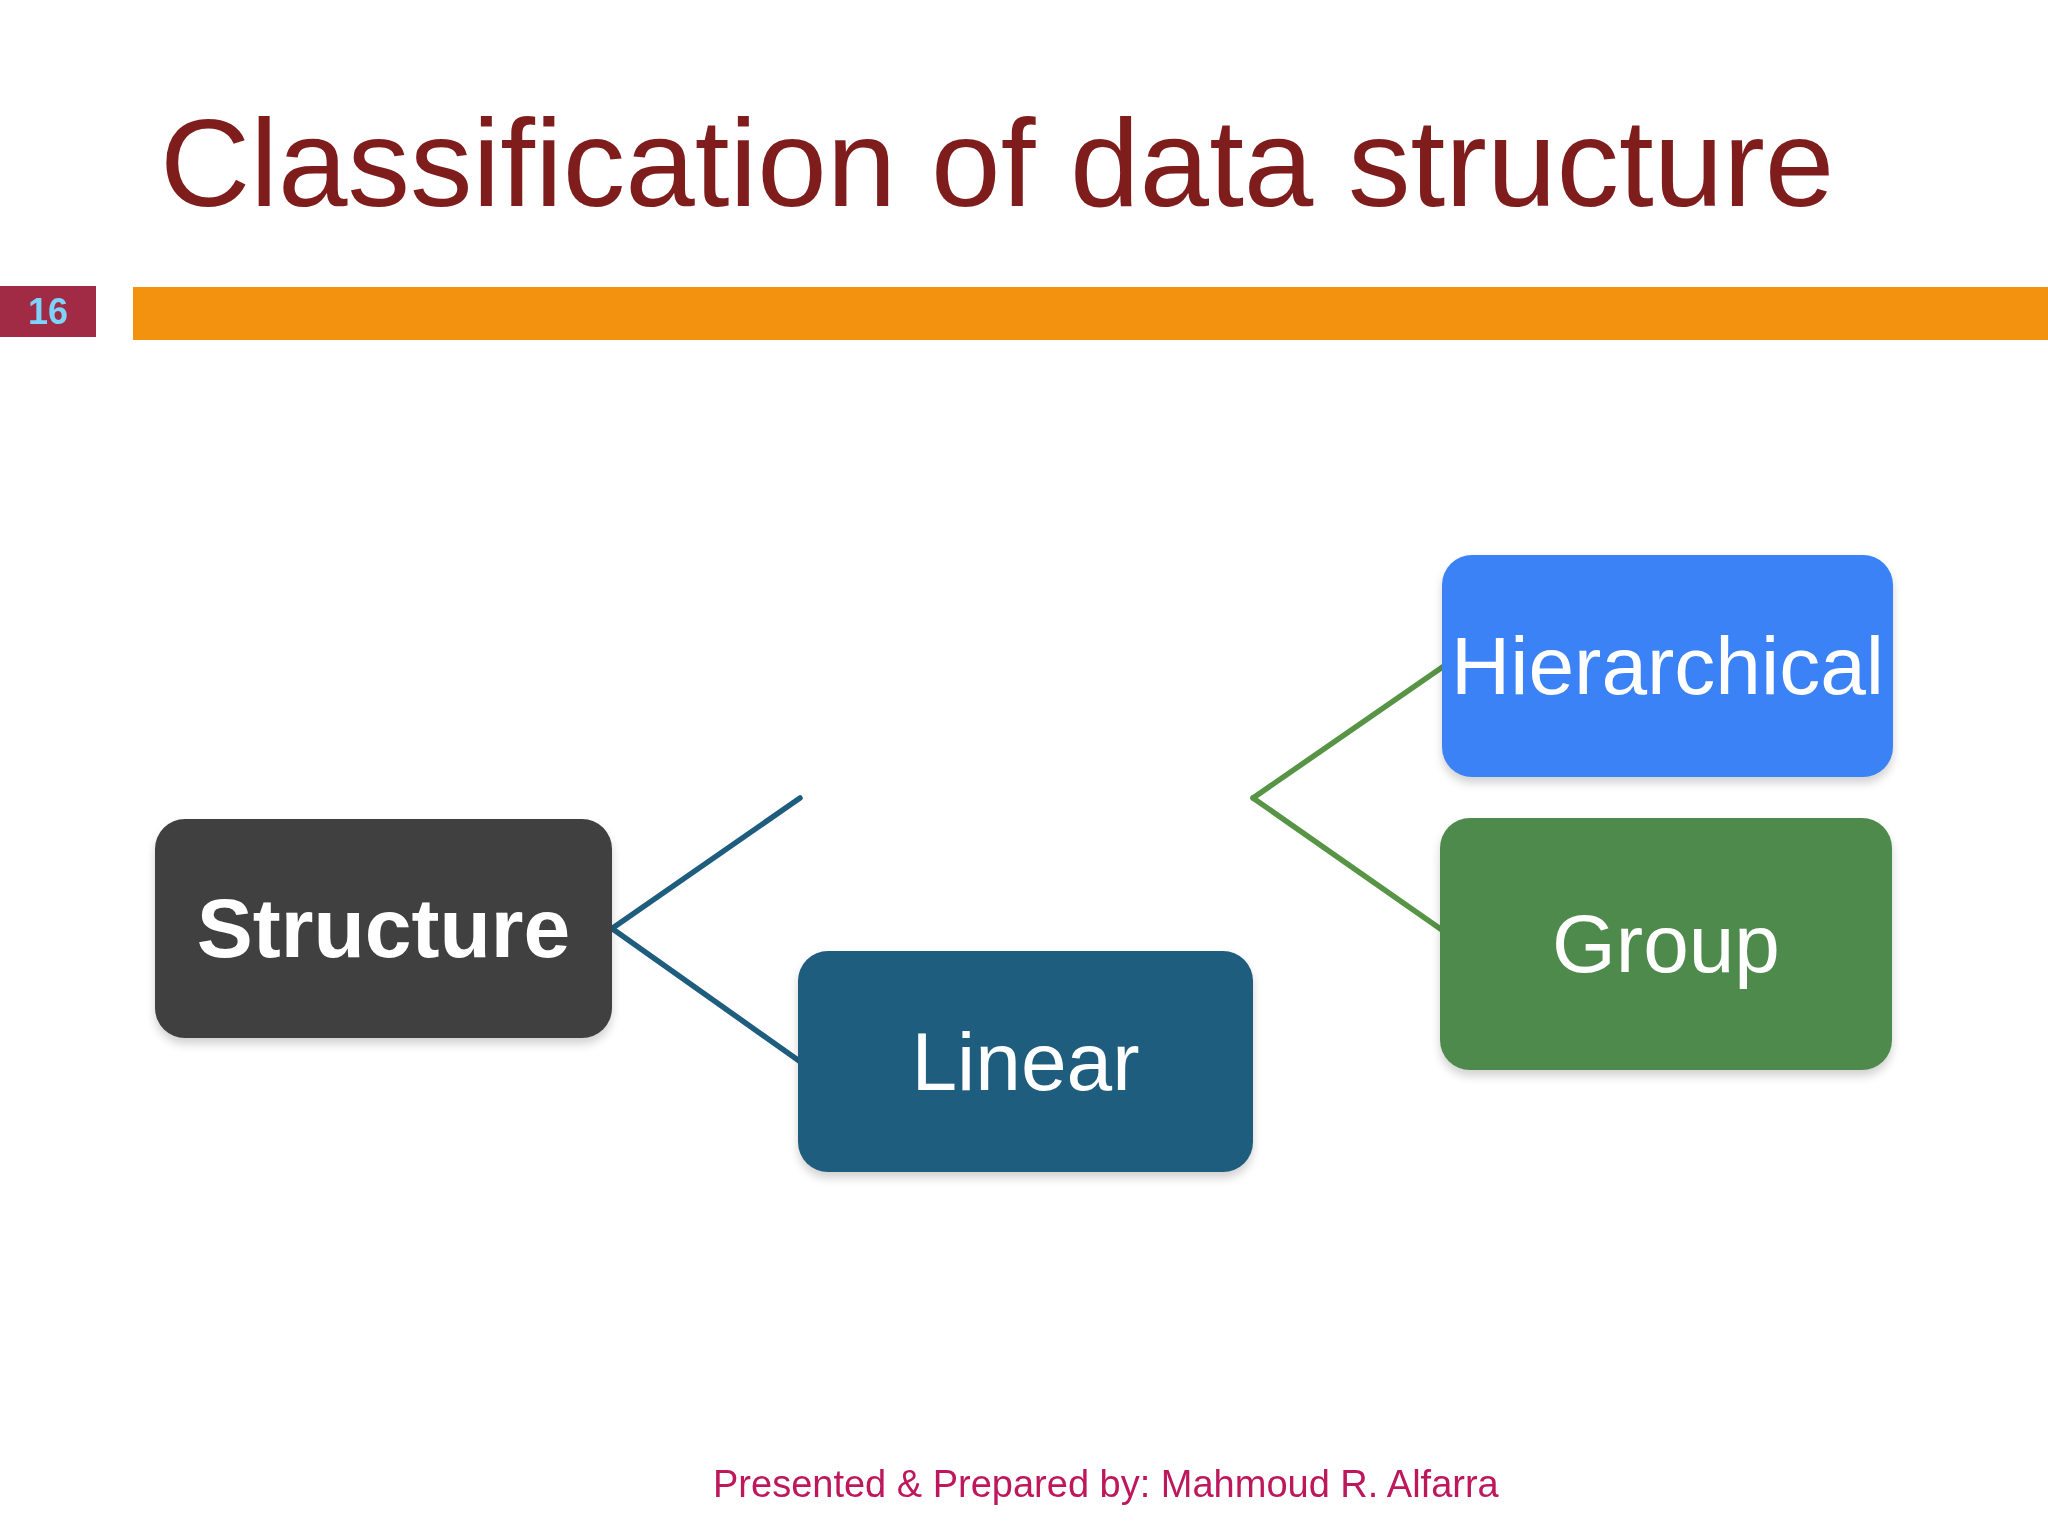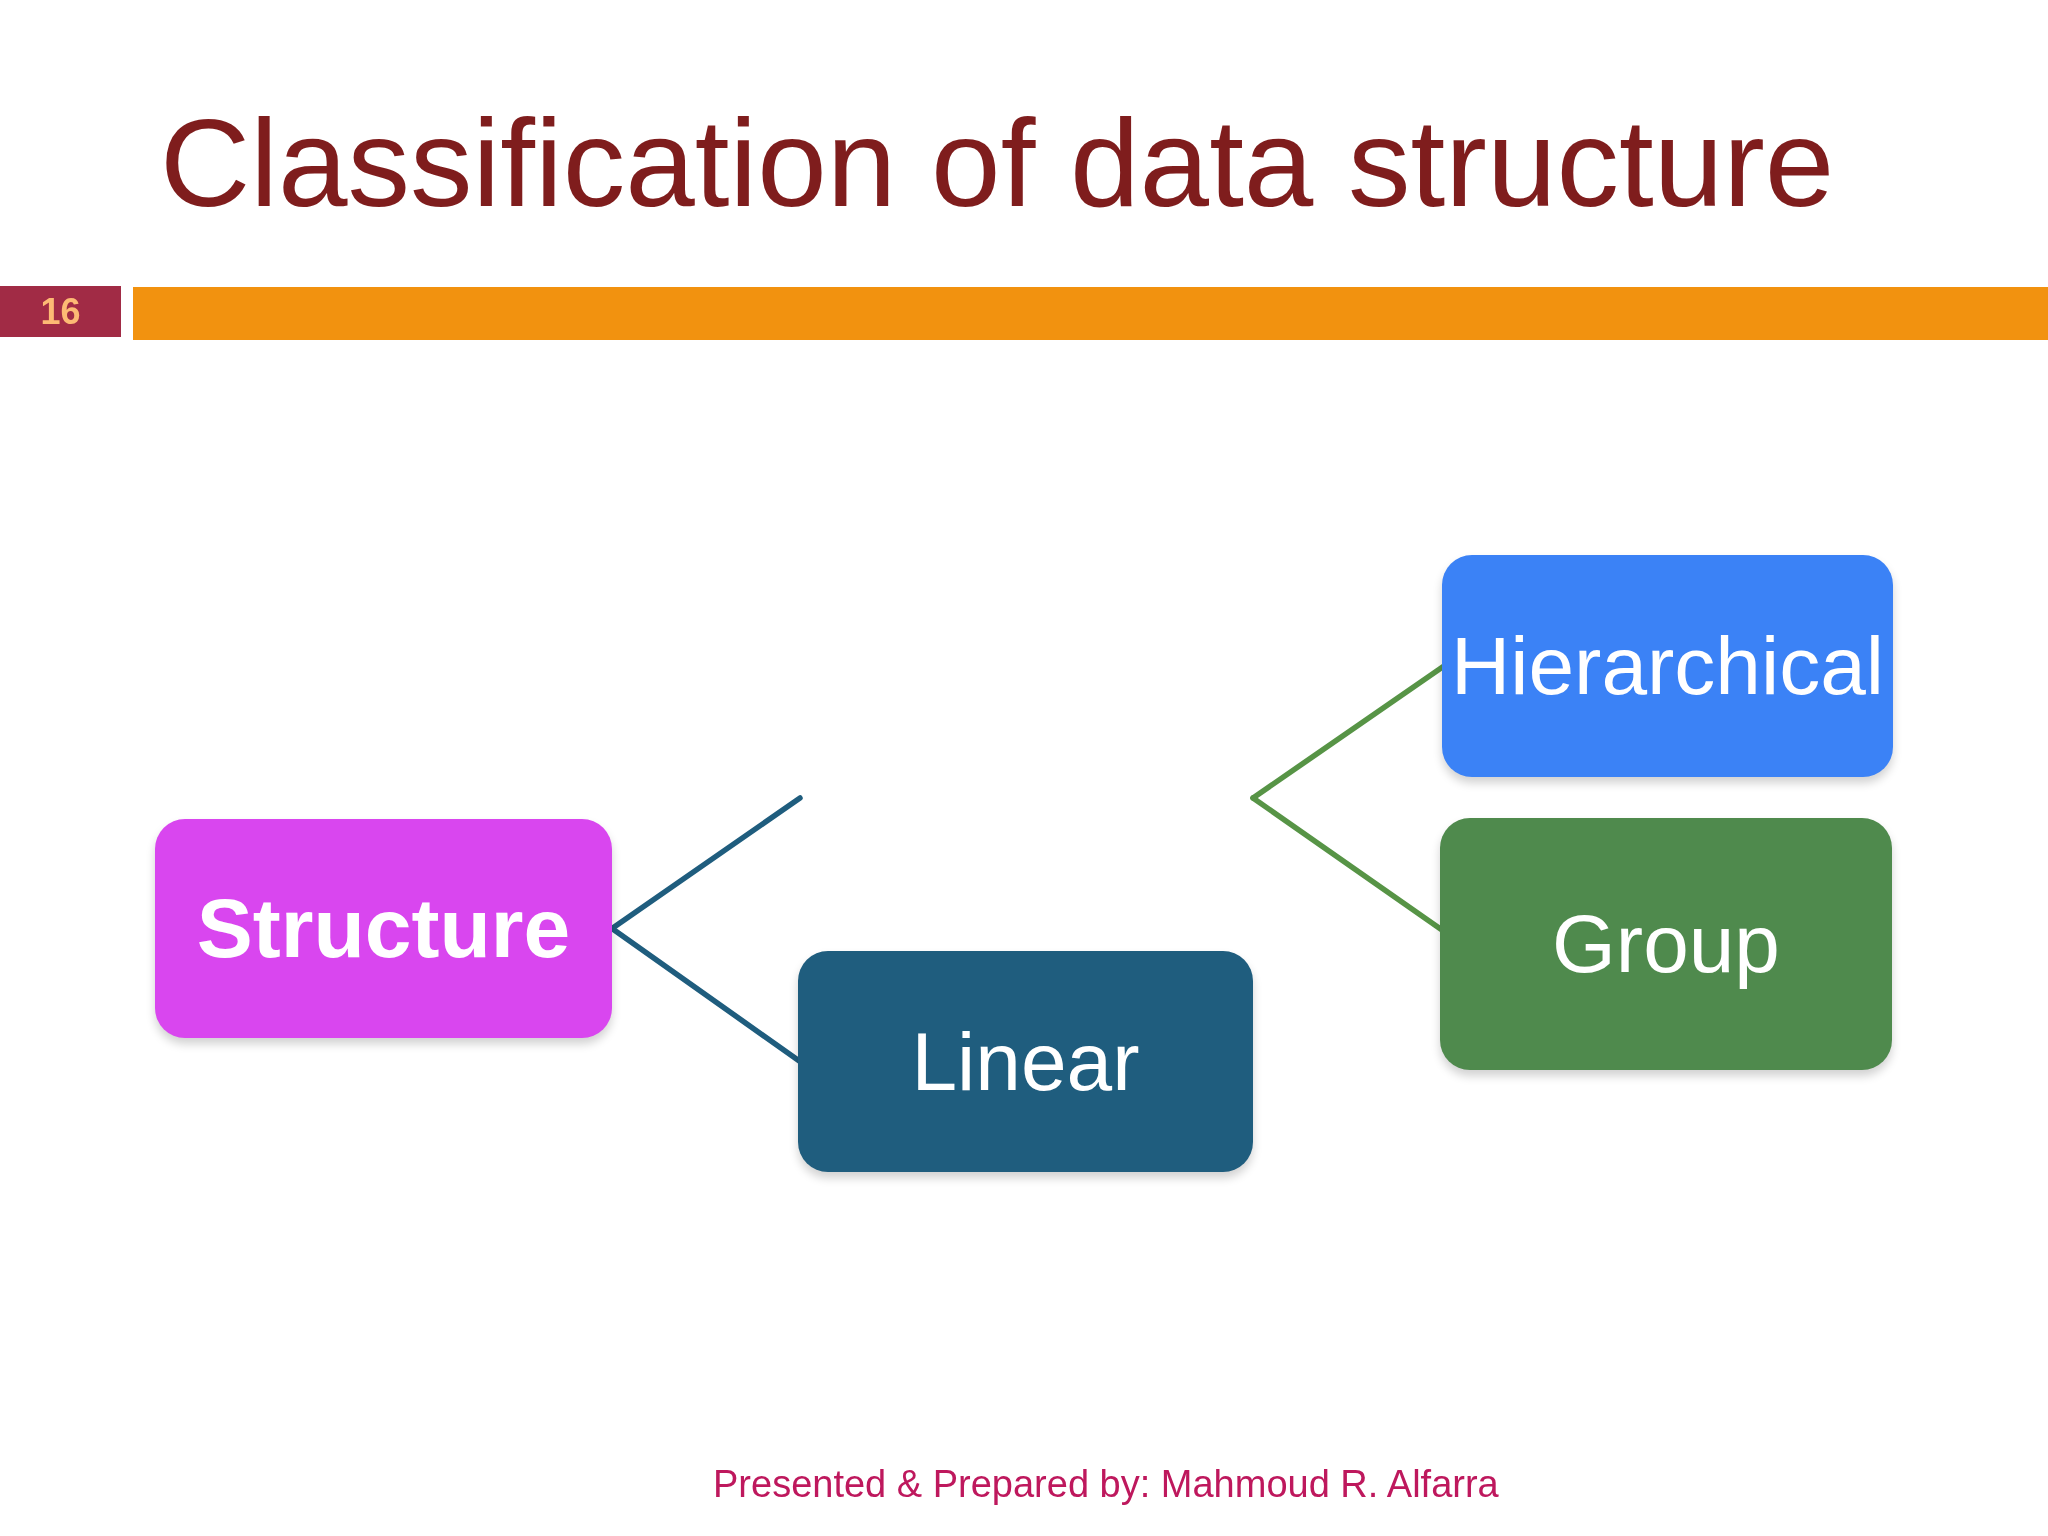--- a/index.html
+++ b/index.html
@@ -21,24 +21,24 @@
     font-weight: 400;
     color: #7f1d1d;
     letter-spacing: 0px;
     white-space: nowrap;
   }
 
   .page-badge {
     position: absolute;
     left: 0;
     top: 286px;
-    width: 121px;
+    width: 96px;
     height: 51px;
     background: #a12b45;
-    color: #fdba74;
+    color: #7dd3fc;
     font-size: 36px;
     font-weight: 700;
     display: flex;
     align-items: center;
     justify-content: center;
   }
 
   .header-bar {
     position: absolute;
     left: 133px;
@@ -65,21 +65,21 @@
     display: flex;
     align-items: center;
     justify-content: center;
     font-size: 82px;
     font-weight: 400;
     box-shadow: 0 6px 10px rgba(0,0,0,0.18);
     white-space: nowrap;
   }
   .node-structure {
     left: 155px; top: 819px; width: 457px; height: 219px;
-    background: #d946ef;
+    background: #404040;
     font-size: 84px;
     font-weight: 700;
   }
   .node-non-linear {
     left: 798px; top: 688px; width: 455px; height: 220px;
     background: #1f5d7e;
   }
   .node-linear {
     left: 798px; top: 951px; width: 455px; height: 221px;
     background: #1f5d7e;

